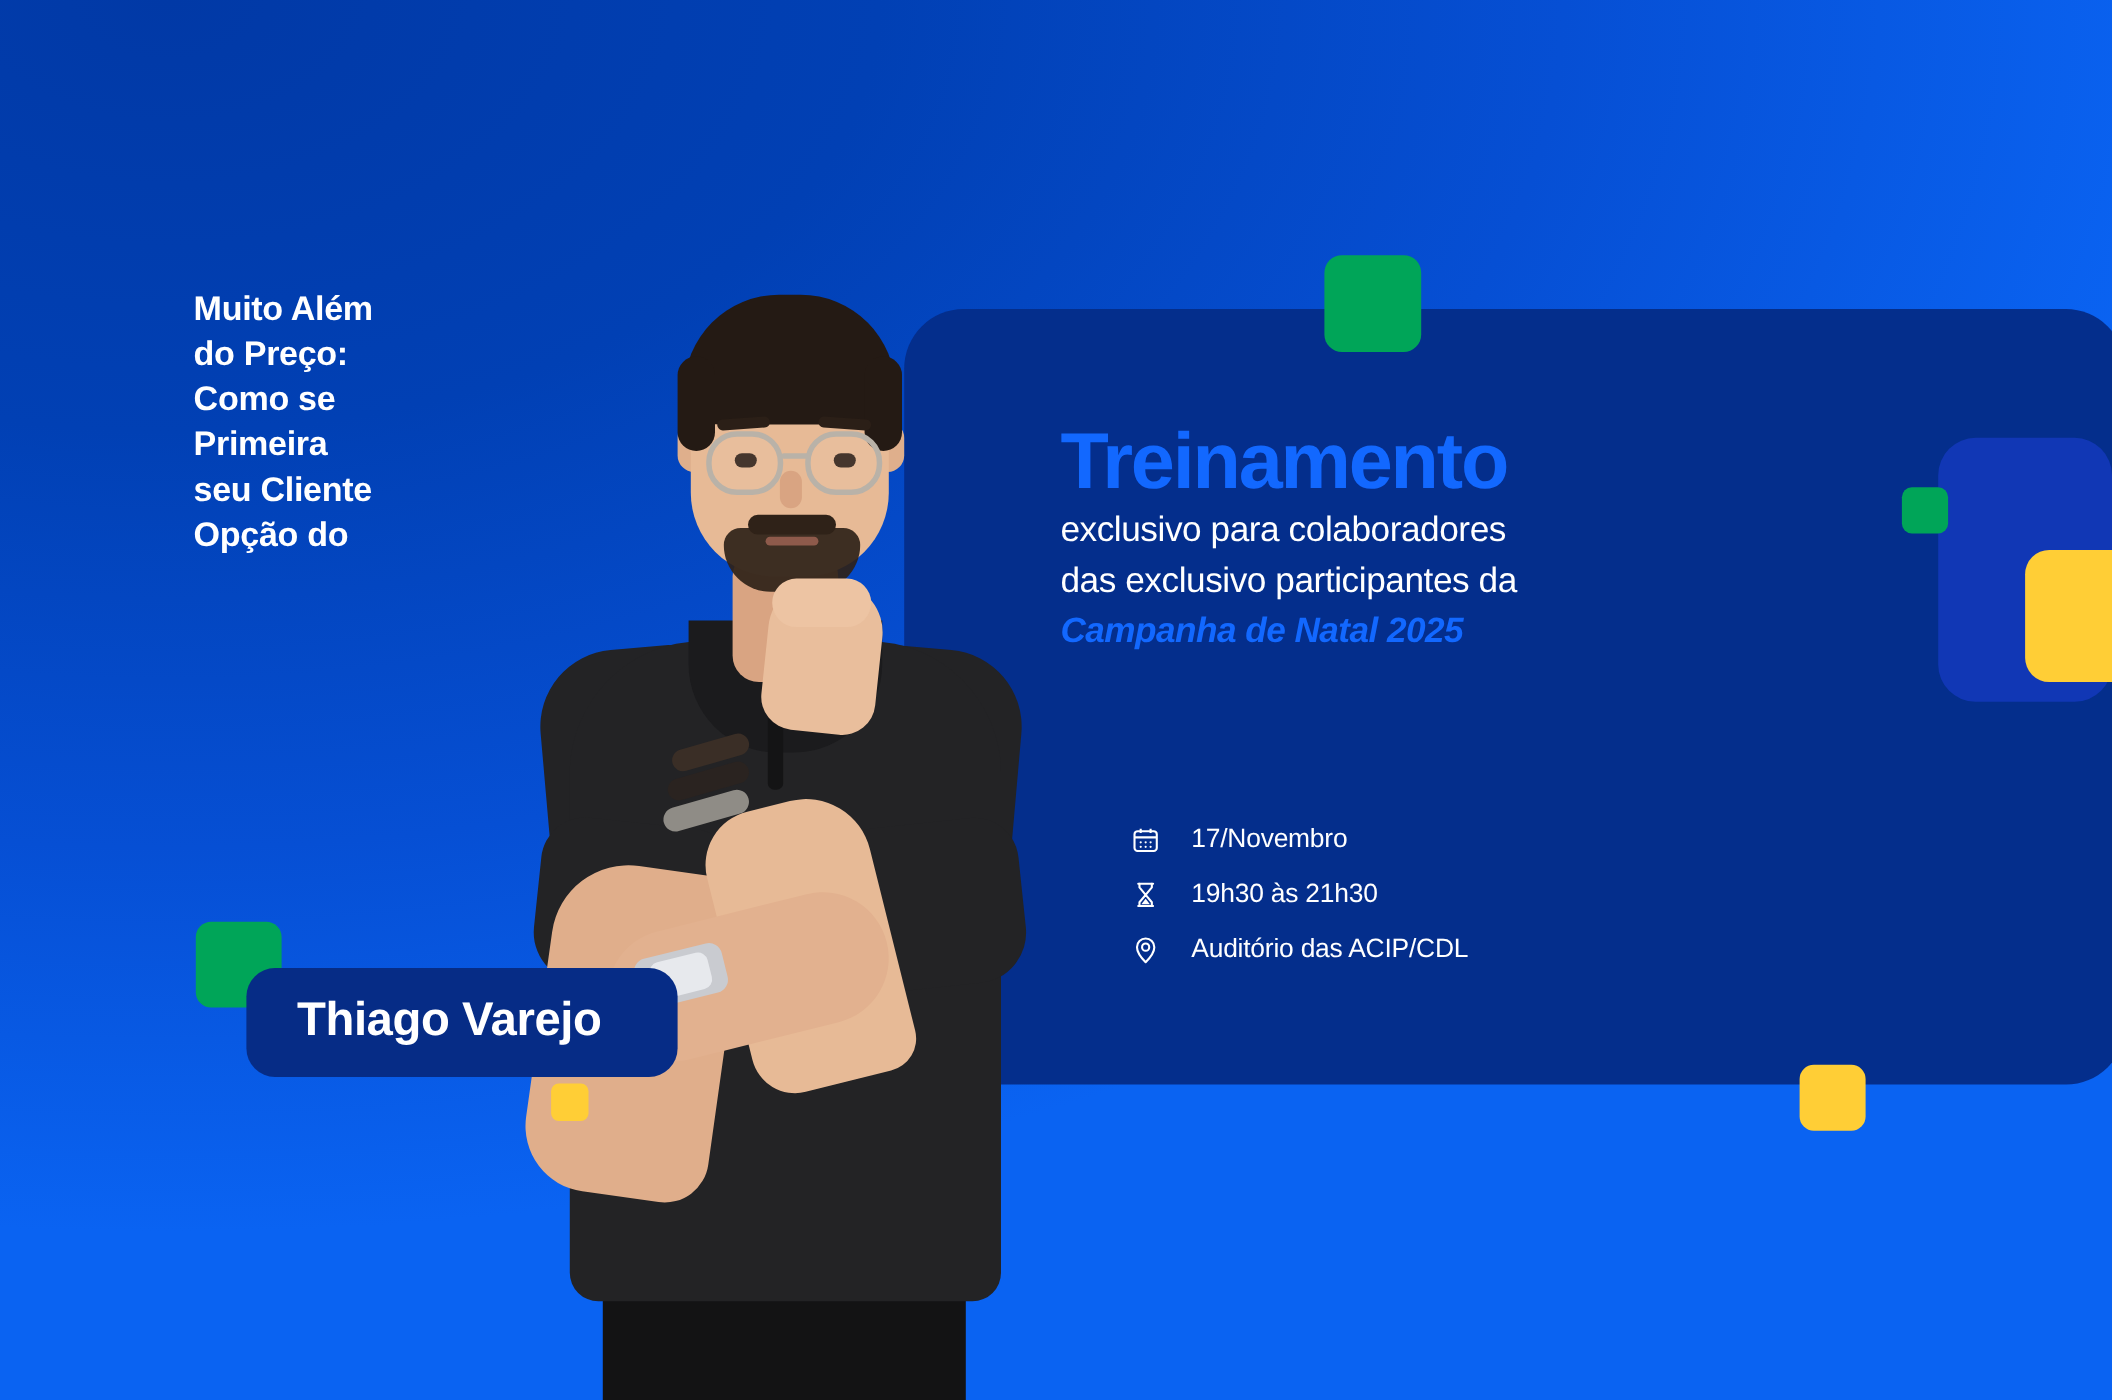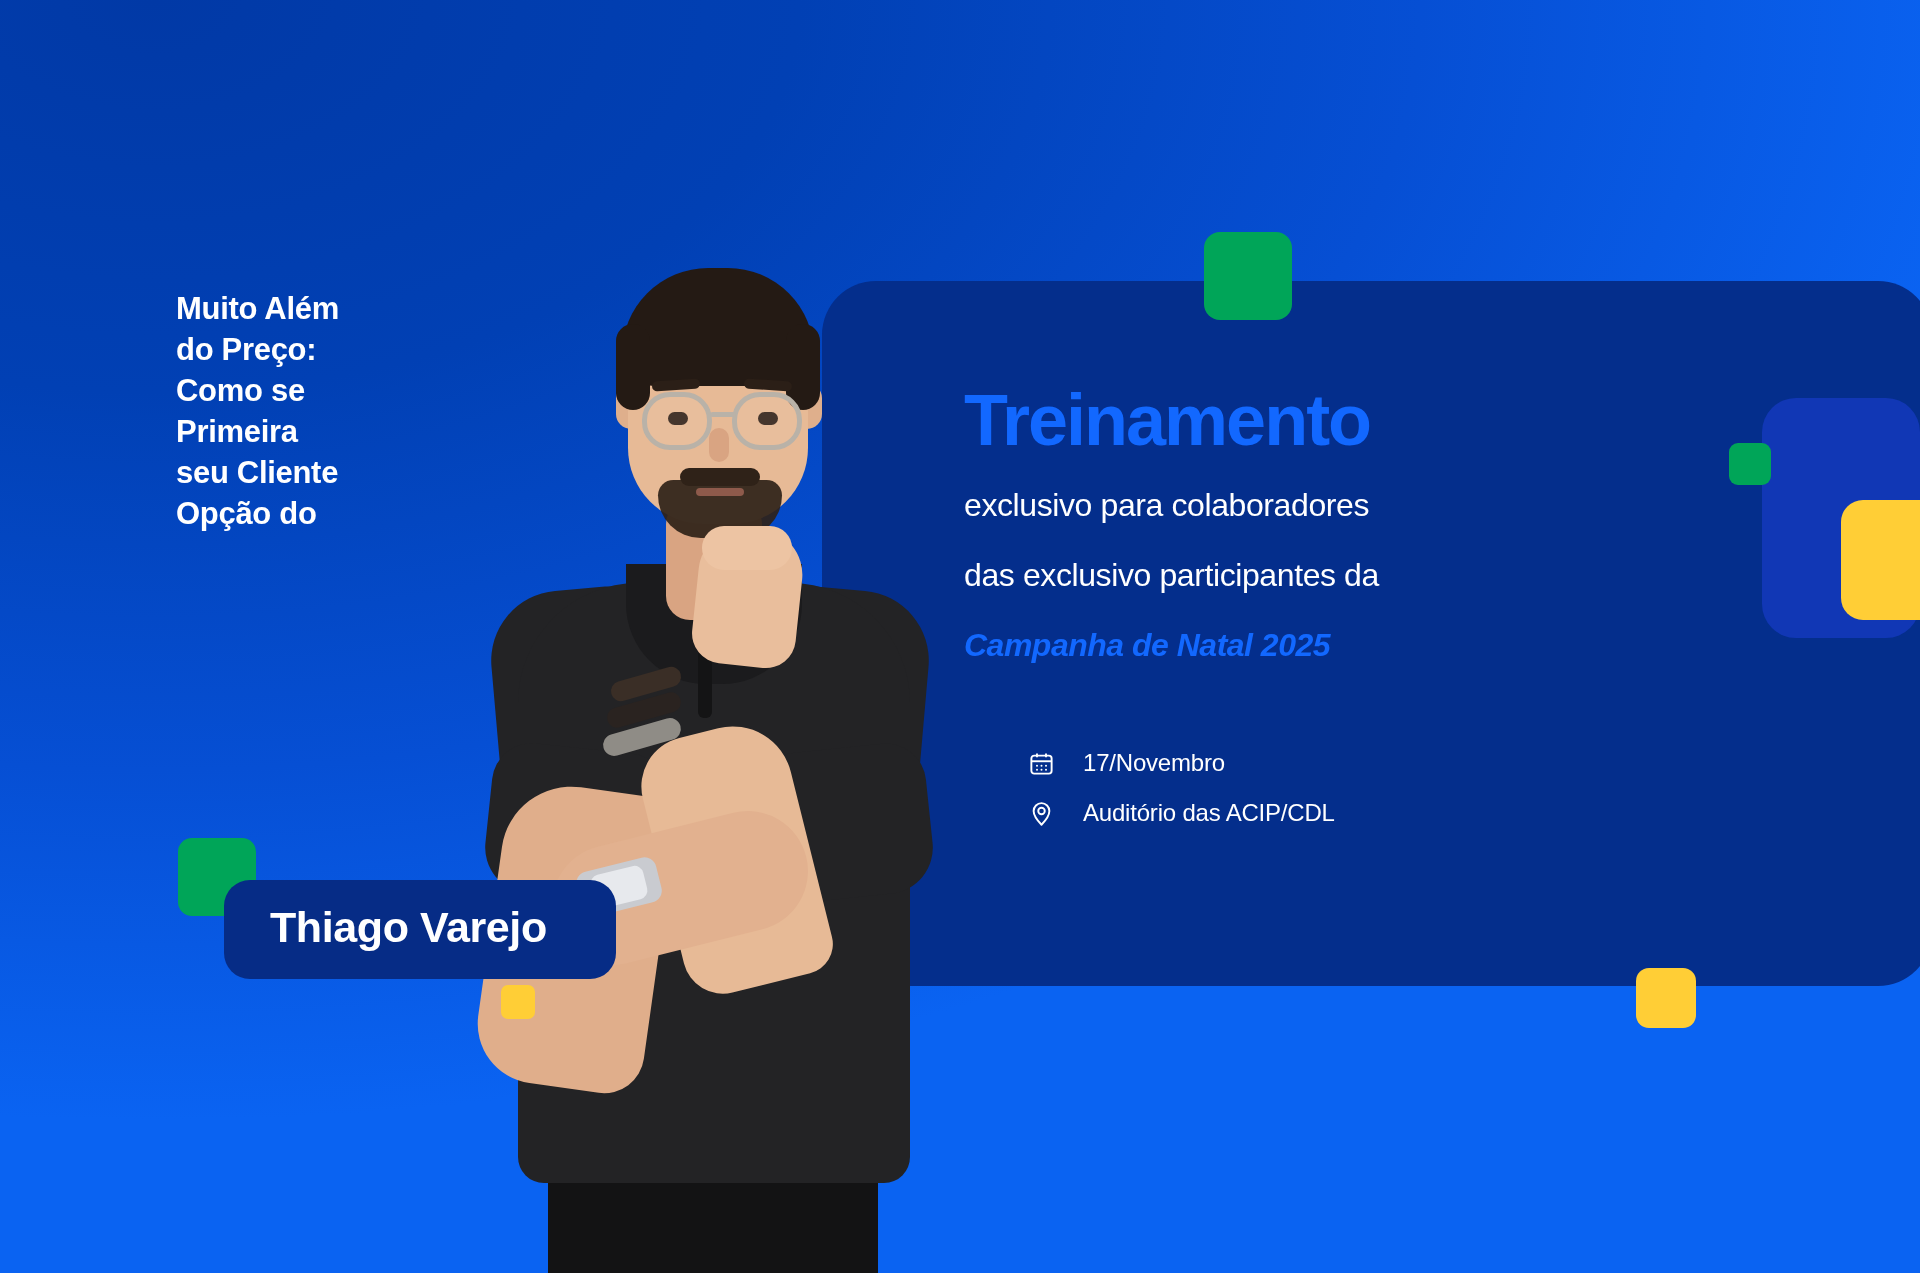--- a/index.html
+++ b/index.html
@@ -38,21 +38,21 @@
     left:822px; top:281px;
     width:1110px; height:705px;
     background:#042E8C;
     border-radius:54px;
     z-index:4;
   }
 
   
   #headline {
     position:absolute;
-    left:176px; top:288px;
+    left:176px; top:260px;
     width:250px;
     z-index:10;
     color:#FFFFFF;
     font-weight:bold;
     font-size:31px;
     line-height:41px;
     letter-spacing:-0.3px;
   }
   #headline .hl-line { display:block; white-space:nowrap; }
 
@@ -97,21 +97,20 @@
     letter-spacing:-2px;
     line-height:76px;
     white-space:nowrap;
   }
   .sub-line {
     color:#FFFFFF;
     font-size:32px;
     line-height:46px;
     letter-spacing:-0.4px;
     white-space:nowrap;
-    margin-top:24px;
   }
   .sub-line.accent {
     color:#1268FF;
     font-weight:bold;
     letter-spacing:-0.5px;
     font-style:italic;
   }
 
   
   #details {
@@ -274,20 +273,32 @@
           <circle cx="12" cy="14" r="0.9" fill="#FFFFFF" stroke="none"></circle>
           <circle cx="16" cy="14" r="0.9" fill="#FFFFFF" stroke="none"></circle>
           <circle cx="8" cy="17.6" r="0.9" fill="#FFFFFF" stroke="none"></circle>
           <circle cx="12" cy="17.6" r="0.9" fill="#FFFFFF" stroke="none"></circle>
           <circle cx="16" cy="17.6" r="0.9" fill="#FFFFFF" stroke="none"></circle>
         </svg>
       </span>
       <span class="detail-label">17/Novembro</span>
     </div>
 
+    <div class="detail-row">
+      <span class="detail-icon">
+        <svg width="27" height="27" viewBox="0 0 24 24" fill="none" stroke="#FFFFFF" stroke-width="1.7" stroke-linecap="round" stroke-linejoin="round">
+          <line x1="6" y1="3" x2="18" y2="3"></line>
+          <line x1="6" y1="21" x2="18" y2="21"></line>
+          <path d="M7 3 L7 6 L12 12 L17 6 L17 3"></path>
+          <path d="M7 21 L7 18 L12 12 L17 18 L17 21"></path>
+          <path d="M8.6 19.6 L12 15.2 L15.4 19.6 Z" fill="#FFFFFF" stroke="none"></path>
+        </svg>
+      </span>
+      <span class="detail-label">19h30 às 21h30</span>
+    </div>
 
     <div class="detail-row">
       <span class="detail-icon">
         <svg width="27" height="27" viewBox="0 0 24 24" fill="none" stroke="#FFFFFF" stroke-width="1.7" stroke-linejoin="round">
           <path d="M12 22 C12 22 19 14.8 19 9.8 A7 7 0 0 0 5 9.8 C5 14.8 12 22 12 22 Z"></path>
           <circle cx="12" cy="9.8" r="2.9"></circle>
         </svg>
       </span>
       <span class="detail-label">Auditório das ACIP/CDL</span>
     </div>

